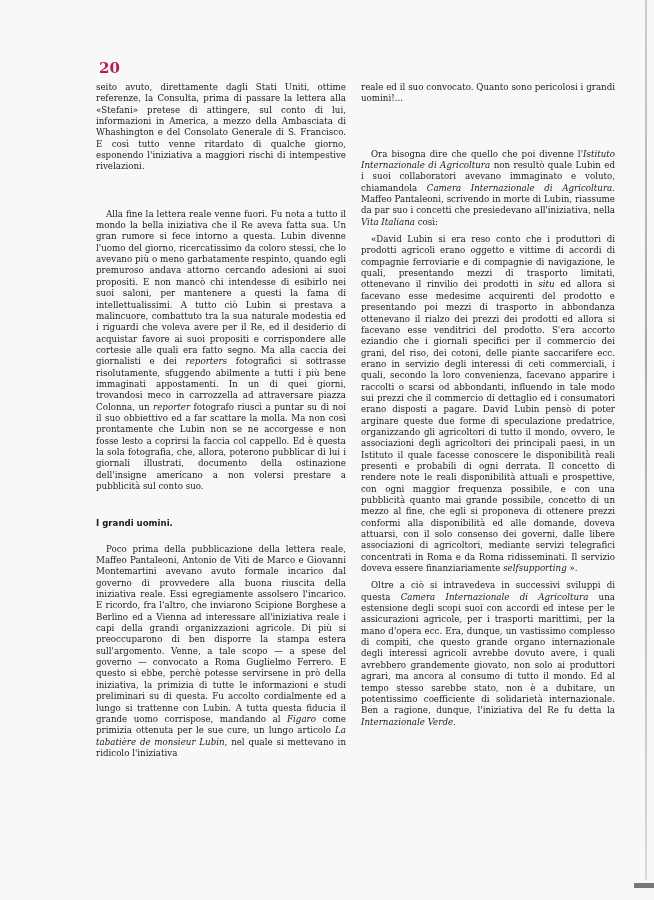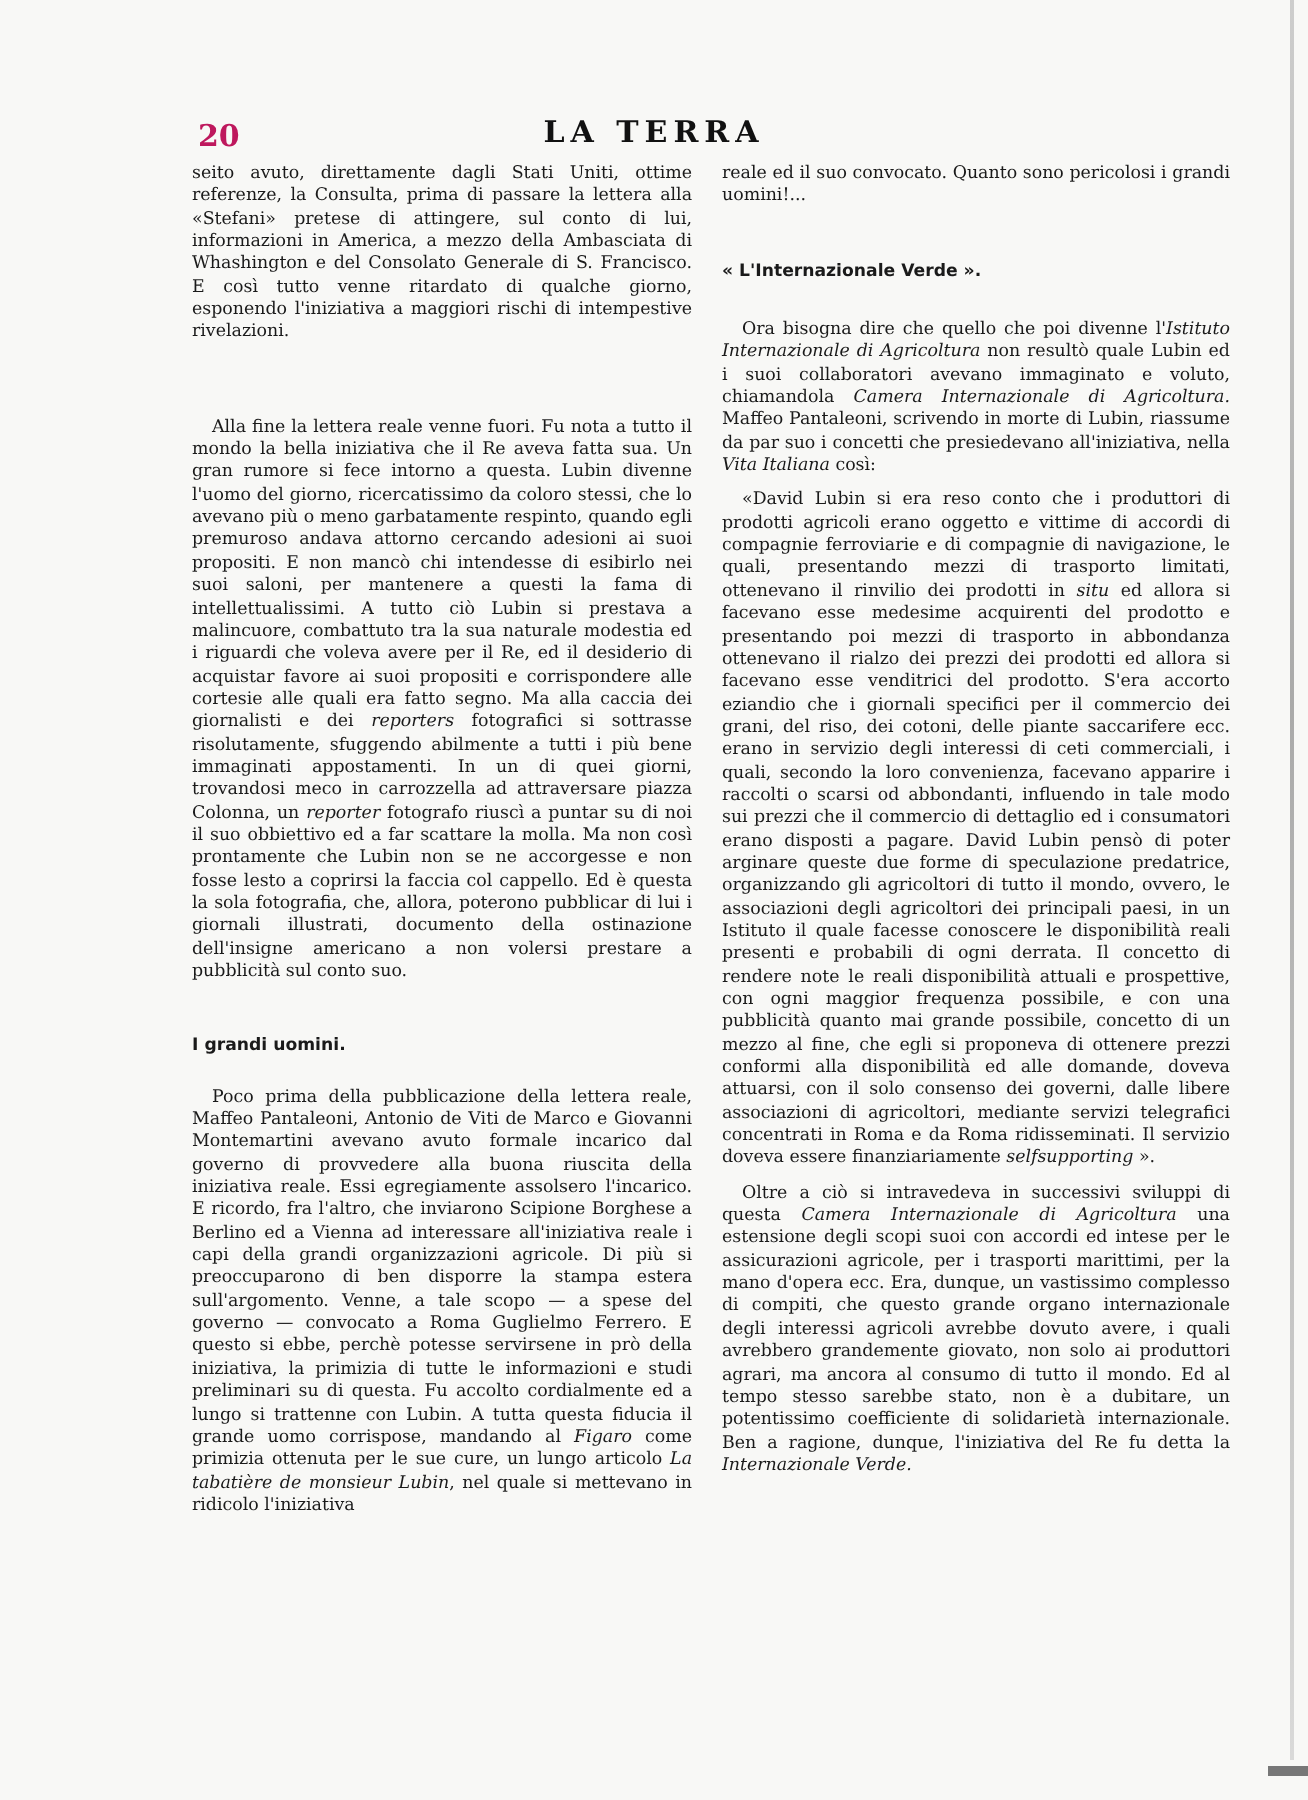--- a/index.html
+++ b/index.html
@@ -52,37 +52,35 @@
   em { font-style: italic; }
 </style>
 </head>
 <body>
 
 <div class="page">
   <div class="edge-line"></div>
   <div class="edge-mark"></div>
 
   <div class="page-number">20</div>
-  <div class="running-head">LA TERRA</div>
 
   <div class="col col-left">
     <p>seito avuto, direttamente dagli Stati Uniti, ottime referenze, la Consulta, prima di passare la lettera alla «Stefani» pretese di attingere, sul conto di lui, informazioni in America, a mezzo della Ambasciata di Whashington e del Consolato Generale di S. Francisco. E così tutto venne ritardato di qualche giorno, esponendo l'iniziativa a maggiori rischi di intempestive rivelazioni.</p>
     <div class="gap-m"></div>
     <div class="gap-s" style="height:14px"></div>
     <p class="indent"><span>Alla fine la lettera reale venne fuori. Fu nota a tutto il mondo la bella iniziativa che il Re aveva fatta sua. Un gran rumore si fece intorno a questa. Lubin divenne l'uomo del giorno, ricercatissimo da coloro stessi, che lo avevano più o meno garbatamente respinto, quando egli premuroso andava attorno cercando adesioni ai suoi propositi. E non mancò chi intendesse di esibirlo nei suoi saloni, per mantenere a questi la fama di intellettualissimi. A tutto ciò Lubin si prestava a malincuore, combattuto tra la sua naturale modestia ed i riguardi che voleva avere per il Re, ed il desiderio di acquistar favore ai suoi propositi e corrispondere alle cortesie alle quali era fatto segno. Ma alla caccia dei giornalisti e dei </span><em>reporters</em><span> fotografici si sottrasse risolutamente, sfuggendo abilmente a tutti i più bene immaginati appostamenti. In un di quei giorni, trovandosi meco in carrozzella ad attraversare piazza Colonna, un </span><em>reporter</em><span> fotografo riuscì a puntar su di noi il suo obbiettivo ed a far scattare la molla. Ma non così prontamente che Lubin non se ne accorgesse e non fosse lesto a coprirsi la faccia col cappello. Ed è questa la sola fotografia, che, allora, poterono pubblicar di lui i giornali illustrati, documento della ostinazione dell'insigne americano a non volersi prestare a pubblicità sul conto suo.</span></p>
     <div class="gap-l"></div>
     <p class="heading">I grandi uomini.</p>
     <div class="gap-s" style="height:14px"></div>
     <p class="indent"><span>Poco prima della pubblicazione della lettera reale, Maffeo Pantaleoni, Antonio de Viti de Marco e Giovanni Montemartini avevano avuto formale incarico dal governo di provvedere alla buona riuscita della iniziativa reale. Essi egregiamente assolsero l'incarico. E ricordo, fra l'altro, che inviarono Scipione Borghese a Berlino ed a Vienna ad interessare all'iniziativa reale i capi della grandi organizzazioni agricole. Di più si preoccuparono di ben disporre la stampa estera sull'argomento. Venne, a tale scopo — a spese del governo — convocato a Roma Guglielmo Ferrero. E questo si ebbe, perchè potesse servirsene in prò della iniziativa, la primizia di tutte le informazioni e studi preliminari su di questa. Fu accolto cordialmente ed a lungo si trattenne con Lubin. A tutta questa fiducia il grande uomo corrispose, mandando al </span><em>Figaro</em><span> come primizia ottenuta per le sue cure, un lungo articolo </span><em>La tabatière de monsieur Lubin</em><span>, nel quale si mettevano in ridicolo l'iniziativa</span></p>
   </div>
 
   <div class="col col-right">
     <p>reale ed il suo convocato. Quanto sono pericolosi i grandi uomini!...</p>
     <div class="gap-l"></div>
-    <p class="heading">« L'Internazionale Verde ».</p>
     <div class="gap-s"></div>
     <p class="indent"><span>Ora bisogna dire che quello che poi divenne l'</span><em>Istituto Internazionale di Agricoltura</em><span> non resultò quale Lubin ed i suoi collaboratori avevano immaginato e voluto, chiamandola </span><em>Camera Internazionale di Agricoltura.</em><span> Maffeo Pantaleoni, scrivendo in morte di Lubin, riassume da par suo i concetti che presiedevano all'iniziativa, nella </span><em>Vita Italiana</em><span> così:</span></p>
     <div style="height:6px"></div>
     <p class="indent"><span>«David Lubin si era reso conto che i produttori di prodotti agricoli erano oggetto e vittime di accordi di compagnie ferroviarie e di compagnie di navigazione, le quali, presentando mezzi di trasporto limitati, ottenevano il rinvilio dei prodotti in </span><em>situ</em><span> ed allora si facevano esse medesime acquirenti del prodotto e presentando poi mezzi di trasporto in abbondanza ottenevano il rialzo dei prezzi dei prodotti ed allora si facevano esse venditrici del prodotto. S'era accorto eziandio che i giornali specifici per il commercio dei grani, del riso, dei cotoni, delle piante saccarifere ecc. erano in servizio degli interessi di ceti commerciali, i quali, secondo la loro convenienza, facevano apparire i raccolti o scarsi od abbondanti, influendo in tale modo sui prezzi che il commercio di dettaglio ed i consumatori erano disposti a pagare. David Lubin pensò di poter arginare queste due forme di speculazione predatrice, organizzando gli agricoltori di tutto il mondo, ovvero, le associazioni degli agricoltori dei principali paesi, in un Istituto il quale facesse conoscere le disponibilità reali presenti e probabili di ogni derrata. Il concetto di rendere note le reali disponibilità attuali e prospettive, con ogni maggior frequenza possibile, e con una pubblicità quanto mai grande possibile, concetto di un mezzo al fine, che egli si proponeva di ottenere prezzi conformi alla disponibilità ed alle domande, doveva attuarsi, con il solo consenso dei governi, dalle libere associazioni di agricoltori, mediante servizi telegrafici concentrati in Roma e da Roma ridisseminati. Il servizio doveva essere finanziariamente </span><em>selfsupporting</em><span> ».</span></p>
     <div style="height:6px"></div>
     <p class="indent"><span>Oltre a ciò si intravedeva in successivi sviluppi di questa </span><em>Camera Internazionale di Agricoltura</em><span> una estensione degli scopi suoi con accordi ed intese per le assicurazioni agricole, per i trasporti marittimi, per la mano d'opera ecc. Era, dunque, un vastissimo complesso di compiti, che questo grande organo internazionale degli interessi agricoli avrebbe dovuto avere, i quali avrebbero grandemente giovato, non solo ai produttori agrari, ma ancora al consumo di tutto il mondo. Ed al tempo stesso sarebbe stato, non è a dubitare, un potentissimo coefficiente di solidarietà internazionale. Ben a ragione, dunque, l'iniziativa del Re fu detta la </span><em>Internazionale Verde.</em></p>
   </div>
 </div>
 
 </body></html>

